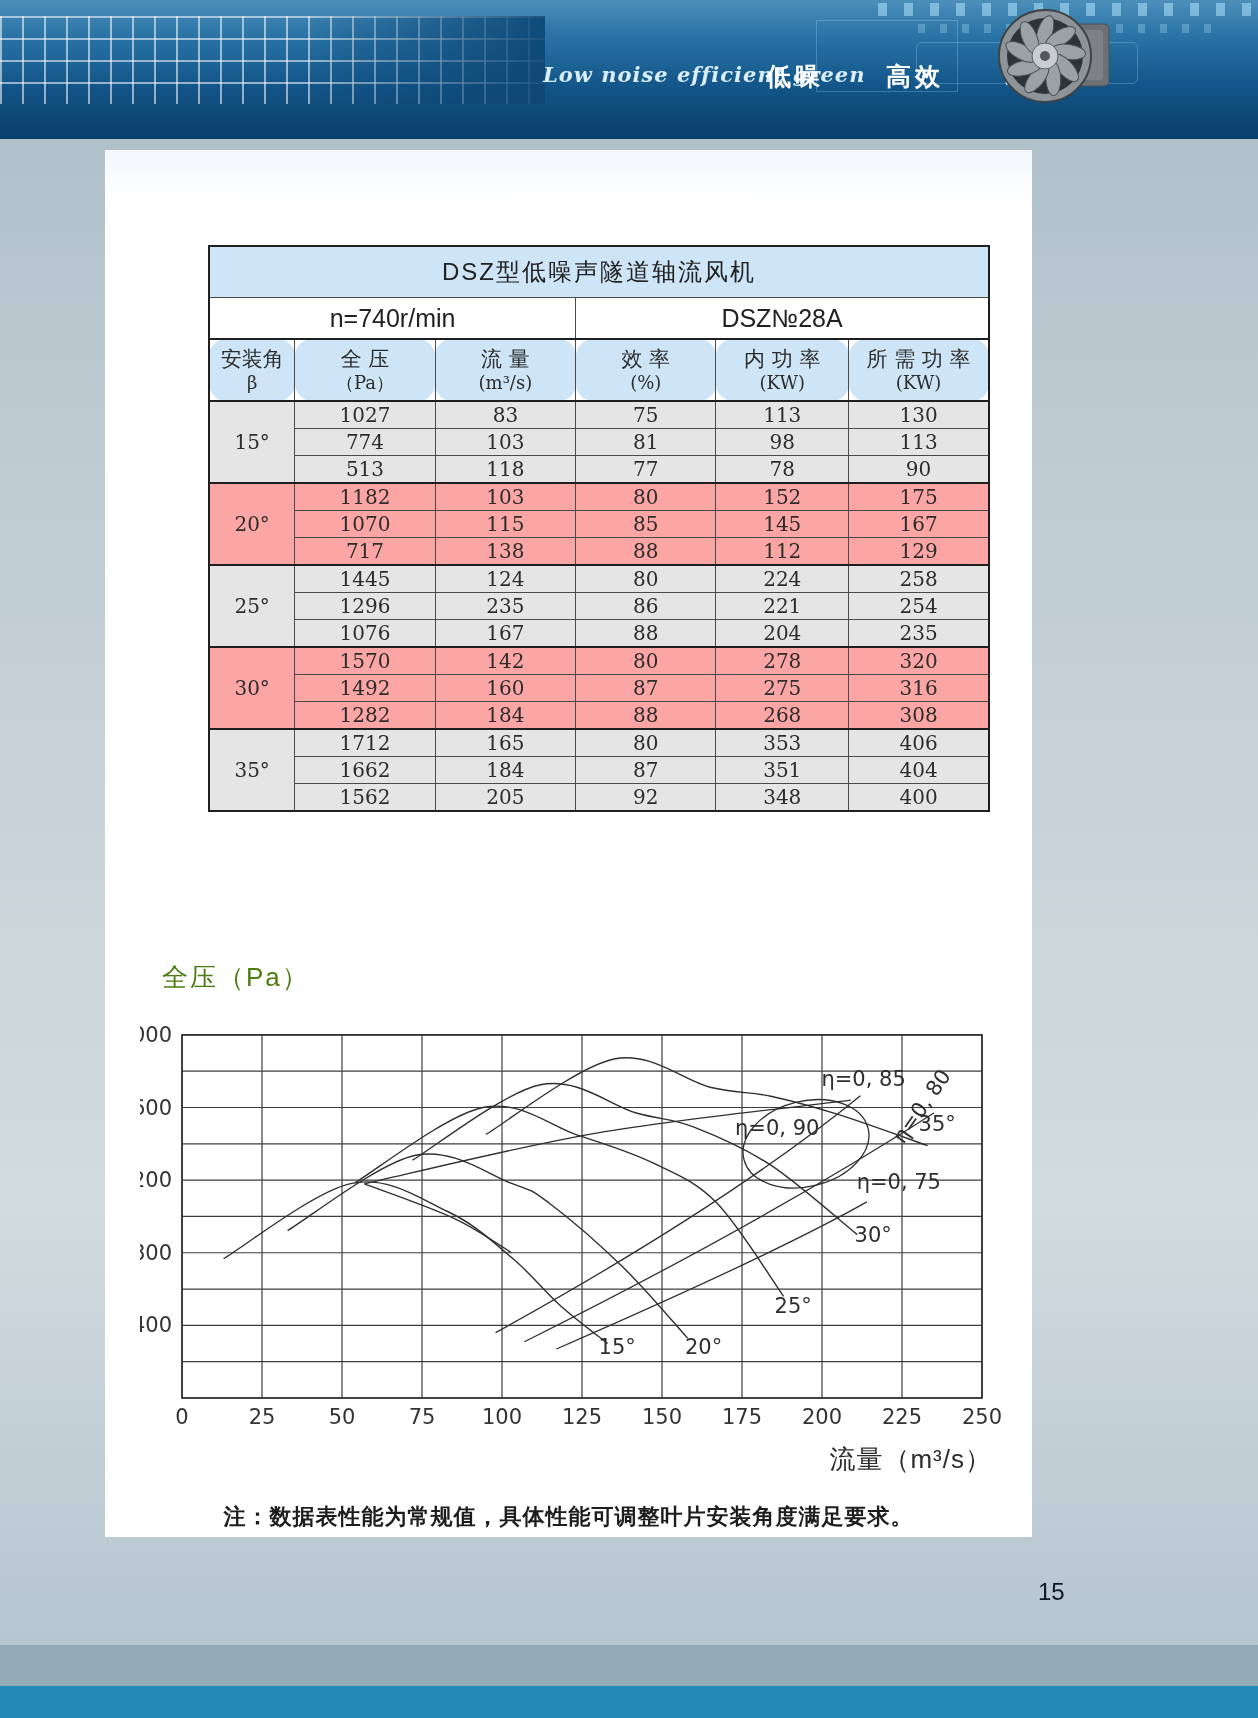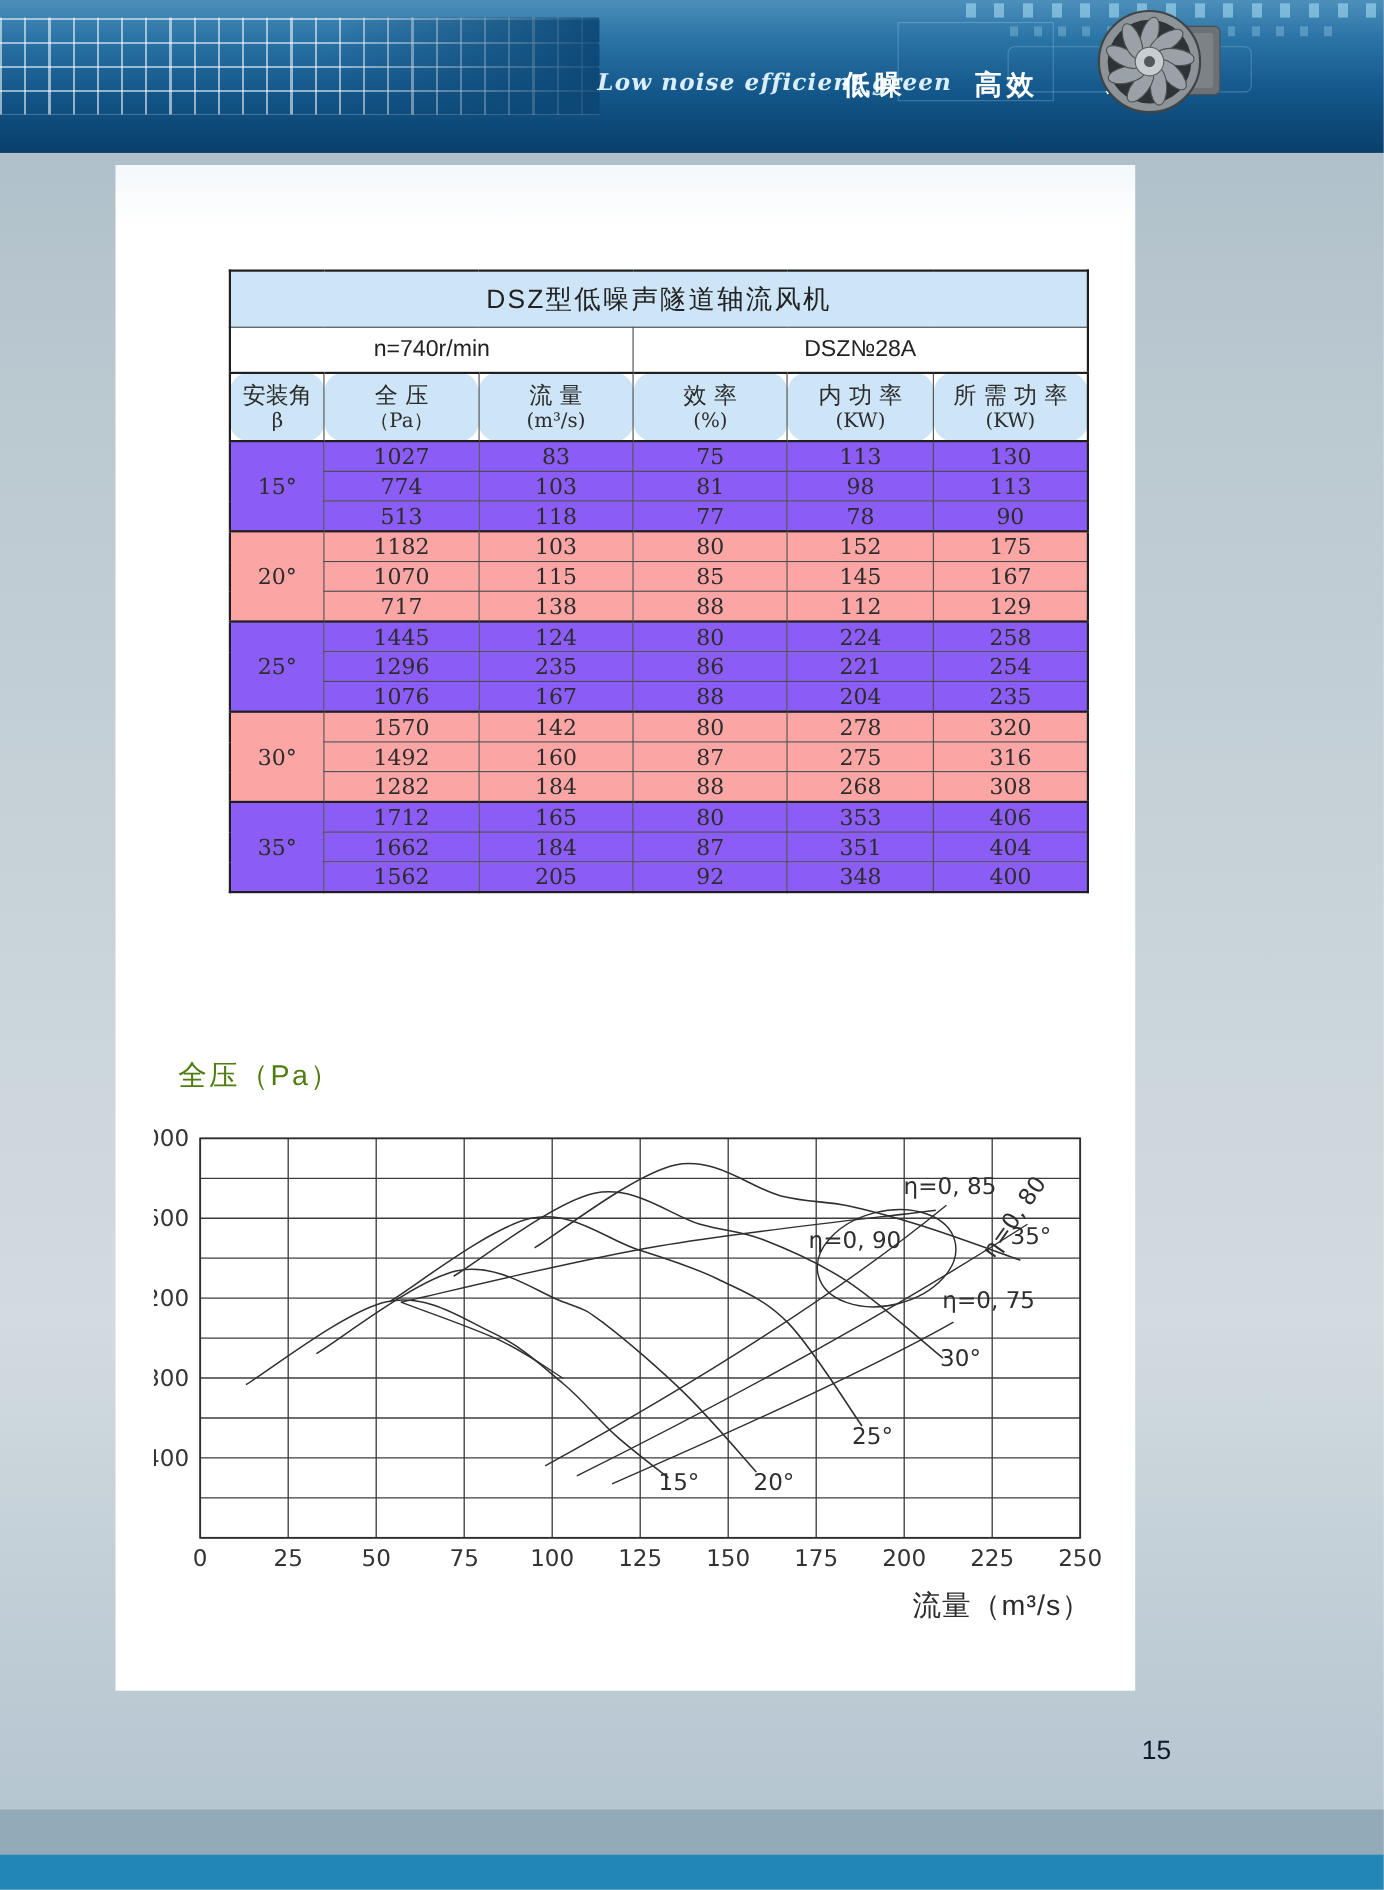--- a/index.html
+++ b/index.html
@@ -30,26 +30,26 @@
   
   .panel{position:absolute;left:105px;top:150px;width:927px;height:1387px;
          background:linear-gradient(180deg,#f4f8fb 0%,#ffffff 4%,#ffffff 100%);}
 
   
   table.perf{position:absolute;left:208px;top:245px;width:782px;border-collapse:collapse;
     font-family:"DejaVu Serif","Liberation Serif",serif;color:#2c2c2c;}
   table.perf td,table.perf th{border:1px solid #4a4a4a;text-align:center;vertical-align:middle;padding:0;}
   .t-title{background:#cde5f6;height:50px;font-size:24px;font-weight:normal;letter-spacing:2px;
            font-family:"Liberation Sans","DejaVu Sans",sans-serif;color:#222;}
-  .t-sub{background:#ffffff;height:40px;font-size:21px;font-family:"Liberation Sans","DejaVu Sans",sans-serif;color:#222;}
+  .t-sub{background:#ffffff;height:40px;font-size:25px;font-family:"Liberation Sans","DejaVu Sans",sans-serif;color:#222;}
   tr.cols th{background:#cde5f6;height:60px;font-weight:normal;font-size:21px;line-height:1.25;}
   tr.cols th .sub{font-size:18px;}
   td.angle{font-size:21px;}
   #tbody td{height:26px;font-size:20px;}
-  tr.grn td{background:#8b5cf6;}
+  tr.grn td{background:#e5e5e5;}
   tr.blu td{background:#fca5a5;}
   tr.gtop td{border-top:2px solid #1f1f1f;}
   table.perf{border:2px solid #1f1f1f;padding-left:14px;}
   tr.cols th{border-bottom:2px solid #1f1f1f;border-top:2px solid #1f1f1f;border-radius:17px;}
 
   
   .ylabel{position:absolute;left:162px;top:960px;font-size:26px;color:#4d7c0f;letter-spacing:2px;}
   .chart-svg{position:absolute;left:140px;top:1013px;}
   .xlabel{position:absolute;left:780px;top:1442px;width:212px;text-align:right;
           font-size:26px;color:#2b2b2b;letter-spacing:1px;}
@@ -313,17 +313,18 @@
       <path d="M384.40000000000003 328.7164 Q621.2 210.7024 794 99.95080000000002" fill="none" stroke="#2f2f2f" stroke-width="1.3"></path>
       <path d="M416.40000000000003 335.9788 Q637.2 239.752 726.8000000000001 188.9152" fill="none" stroke="#2f2f2f" stroke-width="1.3"></path>
       <ellipse cx="666" cy="130.816" rx="64" ry="42.6666" fill="none" stroke="#2f2f2f" stroke-width="1.3" transform="rotate(-14 666 130.816)"></ellipse>
       <text x="637.2" y="121.738" text-anchor="middle" font-size="21" fill="#2e2e2e">η=0, 90</text>
       <text x="723.6" y="72.71679999999998" text-anchor="middle" font-size="21" fill="#2e2e2e">η=0, 85</text>
       <text x="787.6" y="97.22739999999999" text-anchor="middle" font-size="21" fill="#2e2e2e" transform="rotate(-55 787.6 97.22739999999999)">η=0, 80</text>
       <text x="758.8000000000001" y="176.206" text-anchor="middle" font-size="21" fill="#2e2e2e">η=0, 75</text>
     </svg>
   <div class="xlabel">流量（m³/s）</div>
 
+  <div class="note">注：数据表性能为常规值，具体性能可调整叶片安装角度满足要求。</div>
   <div class="pagenum">15</div>
 
   <div class="band1"></div>
   <div class="band2"></div>
 </div>
 
 </body></html>

